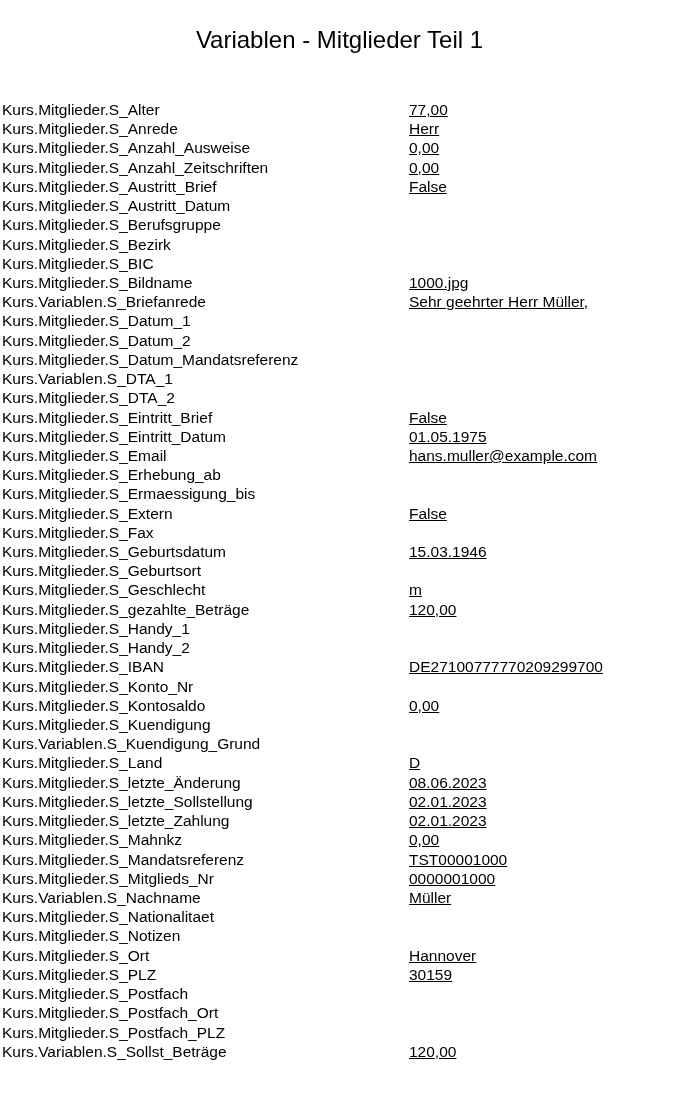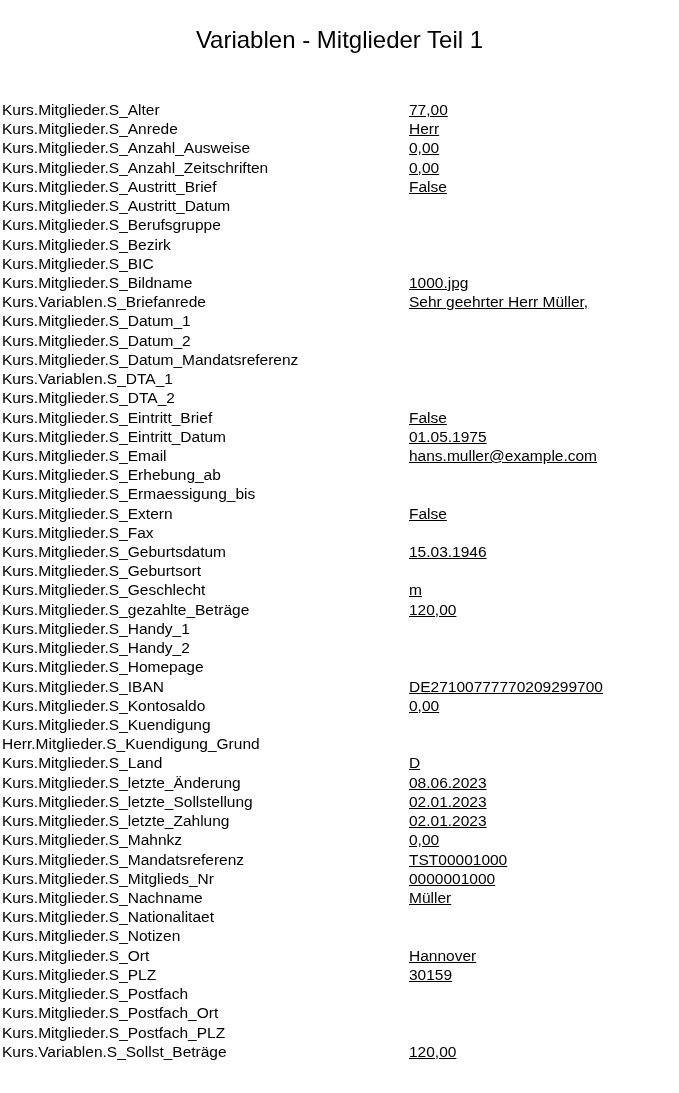--- a/index.html
+++ b/index.html
@@ -164,37 +164,37 @@
       </div>
       <div class="var-row">
         <span class="var-name">Kurs.Mitglieder.S_Handy_1</span>
         <span class="var-value"></span>
       </div>
       <div class="var-row">
         <span class="var-name">Kurs.Mitglieder.S_Handy_2</span>
         <span class="var-value"></span>
       </div>
       <div class="var-row">
-        <span class="var-name">Kurs.Mitglieder.S_Homepage</span>
-        <span class="var-value"></span>
-      </div>
-      <div class="var-row">
         <span class="var-name">Kurs.Mitglieder.S_IBAN</span>
         <span class="var-value">DE27100777770209299700</span>
       </div>
       <div class="var-row">
+        <span class="var-name">Kurs.Mitglieder.S_Konto_Nr</span>
+        <span class="var-value"></span>
+      </div>
+      <div class="var-row">
         <span class="var-name">Kurs.Mitglieder.S_Kontosaldo</span>
         <span class="var-value">0,00</span>
       </div>
       <div class="var-row">
         <span class="var-name">Kurs.Mitglieder.S_Kuendigung</span>
         <span class="var-value"></span>
       </div>
       <div class="var-row">
-        <span class="var-name">Herr.Mitglieder.S_Kuendigung_Grund</span>
+        <span class="var-name">Kurs.Variablen.S_Kuendigung_Grund</span>
         <span class="var-value"></span>
       </div>
       <div class="var-row">
         <span class="var-name">Kurs.Mitglieder.S_Land</span>
         <span class="var-value">D</span>
       </div>
       <div class="var-row">
         <span class="var-name">Kurs.Mitglieder.S_letzte_Änderung</span>
         <span class="var-value">08.06.2023</span>
       </div>
@@ -212,21 +212,21 @@
       </div>
       <div class="var-row">
         <span class="var-name">Kurs.Mitglieder.S_Mandatsreferenz</span>
         <span class="var-value">TST00001000</span>
       </div>
       <div class="var-row">
         <span class="var-name">Kurs.Mitglieder.S_Mitglieds_Nr</span>
         <span class="var-value">0000001000</span>
       </div>
       <div class="var-row">
-        <span class="var-name">Kurs.Mitglieder.S_Nachname</span>
+        <span class="var-name">Kurs.Variablen.S_Nachname</span>
         <span class="var-value">Müller</span>
       </div>
       <div class="var-row">
         <span class="var-name">Kurs.Mitglieder.S_Nationalitaet</span>
         <span class="var-value"></span>
       </div>
       <div class="var-row">
         <span class="var-name">Kurs.Mitglieder.S_Notizen</span>
         <span class="var-value"></span>
       </div>

